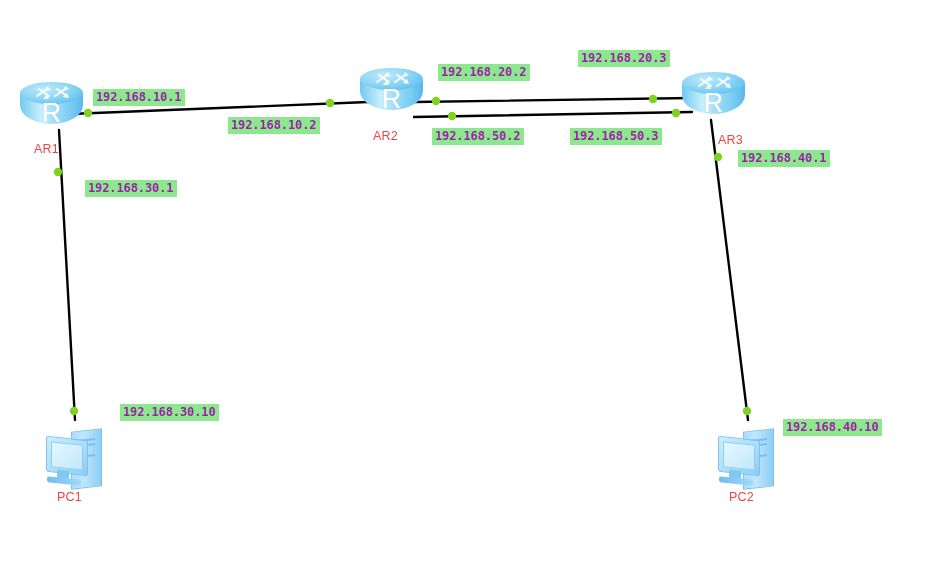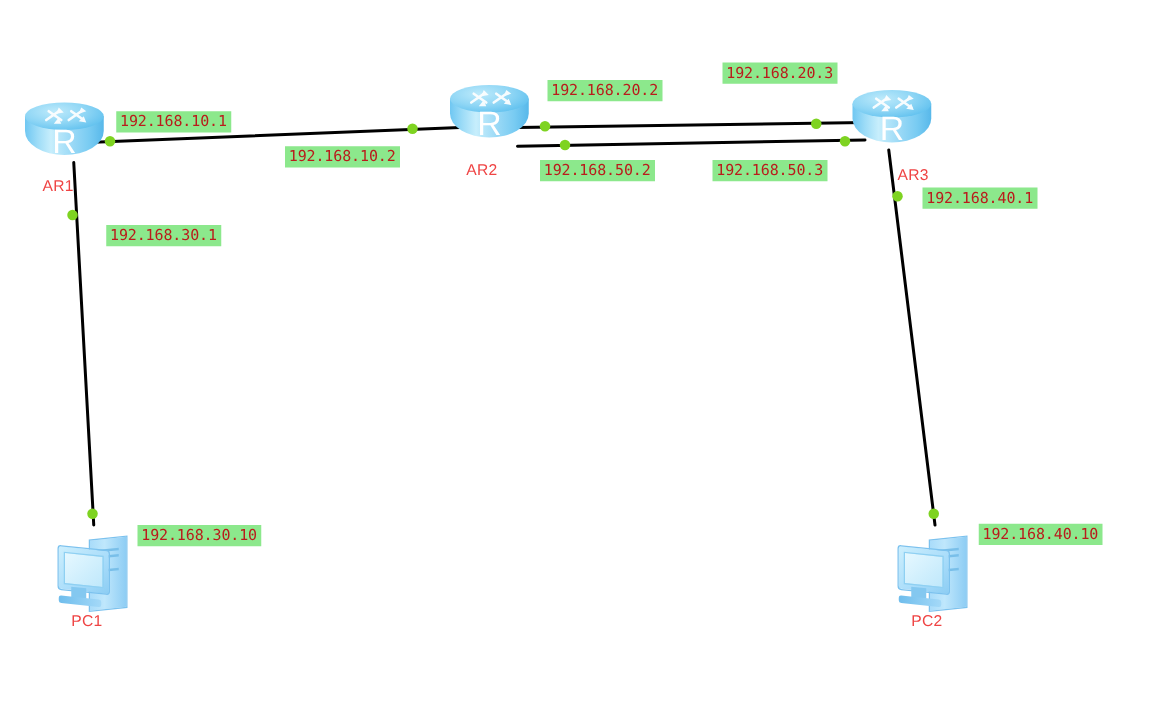--- a/index.html
+++ b/index.html
@@ -33,22 +33,22 @@
     font-family: "Liberation Sans", sans-serif;
     font-size: 12.5px;
     color: #ef4444;
     white-space: nowrap;
     letter-spacing: 0.2px;
   }
   .ip-label {
     position: absolute;
     font-family: "DejaVu Sans Mono", monospace;
     font-size: 12px;
-    font-weight: normal;
-    color: #b91c1c;
+    font-weight: bold;
+    color: #a21caf;
     background: #8ce88c;
     padding: 1px 3px 2px 3px;
     white-space: nowrap;
     line-height: 14px;
     letter-spacing: -0.1px;
   }
   
   .router {
     position: relative;
     width: 63px;
@@ -282,18 +282,18 @@
     </div>
 
   <div id="ips">
       <div class="ip-label" style="left: 93px; top: 89px;">192.168.10.1</div>
       <div class="ip-label" style="left: 228px; top: 117px;">192.168.10.2</div>
       <div class="ip-label" style="left: 438px; top: 64px;">192.168.20.2</div>
       <div class="ip-label" style="left: 578px; top: 50px;">192.168.20.3</div>
       <div class="ip-label" style="left: 432px; top: 128px;">192.168.50.2</div>
       <div class="ip-label" style="left: 570px; top: 128px;">192.168.50.3</div>
       <div class="ip-label" style="left: 85px; top: 180px;">192.168.30.1</div>
-      <div class="ip-label" style="left: 110px; top: 404px; margin-top: 16px;">192.168.30.10</div>
+      <div class="ip-label" style="left: 120px; top: 404px;">192.168.30.10</div>
       <div class="ip-label" style="left: 738px; top: 150px;">192.168.40.1</div>
       <div class="ip-label" style="left: 783px; top: 419px;">192.168.40.10</div>
     </div>
 
 </div>
 
 </body></html>

